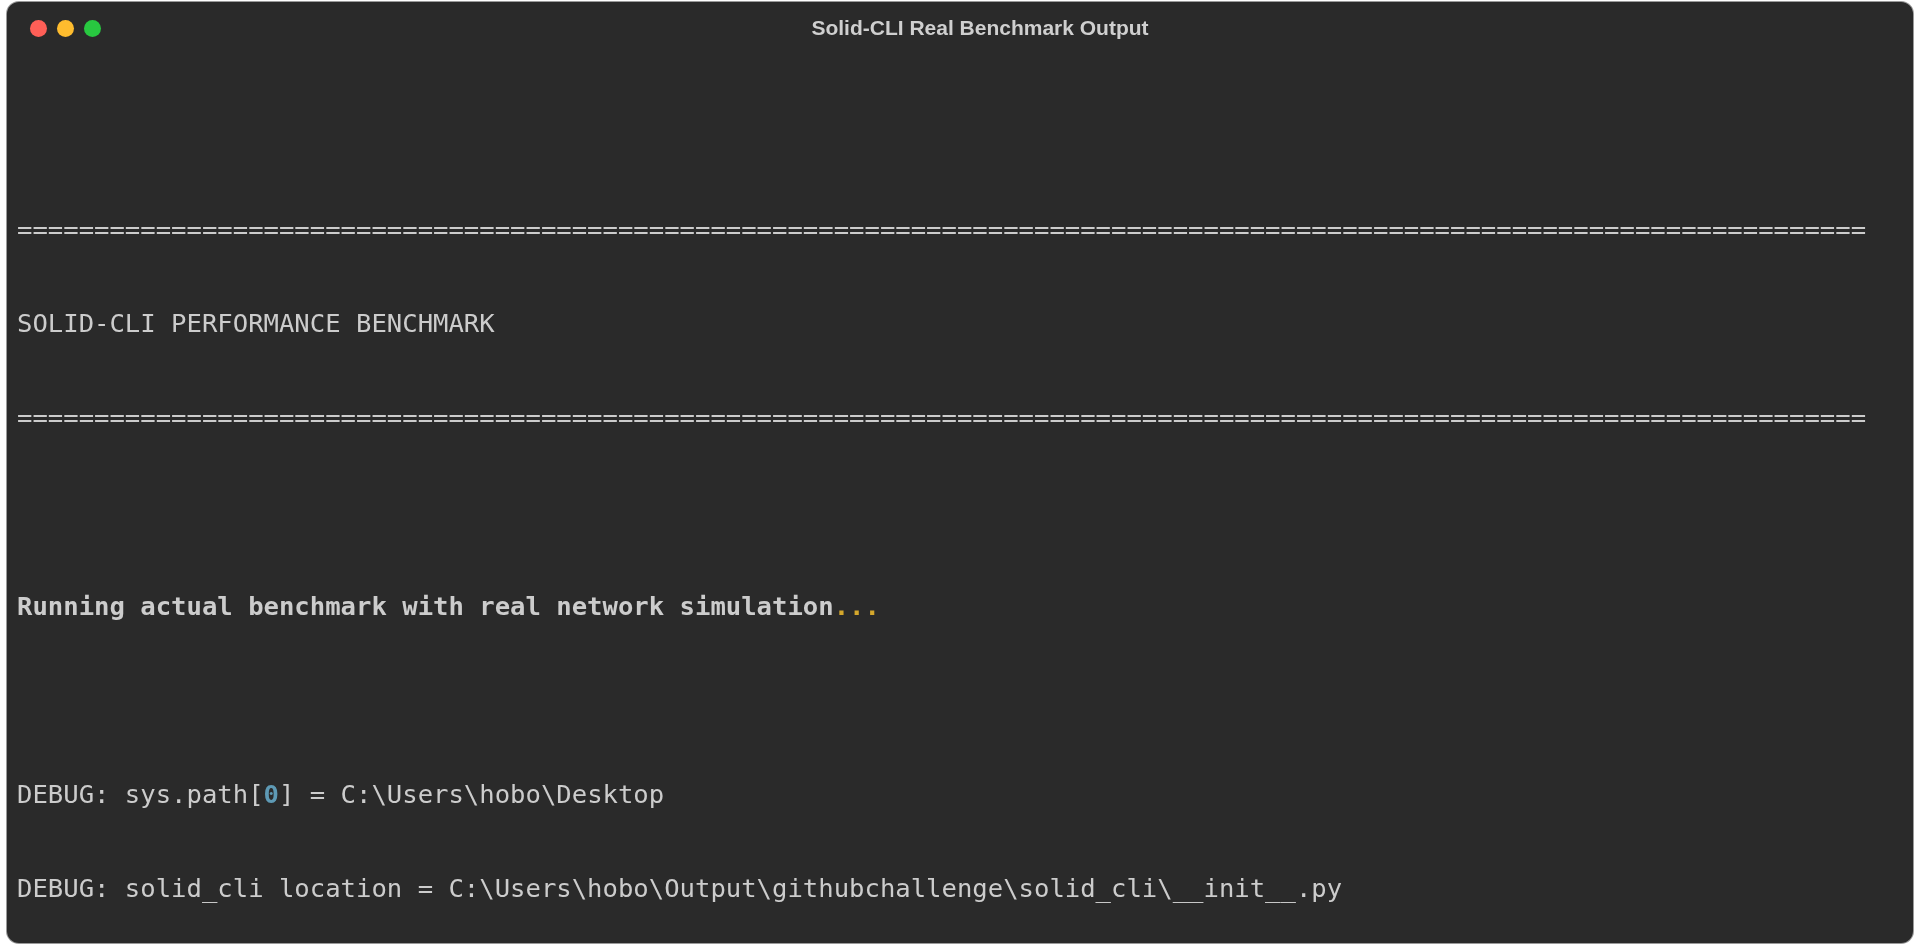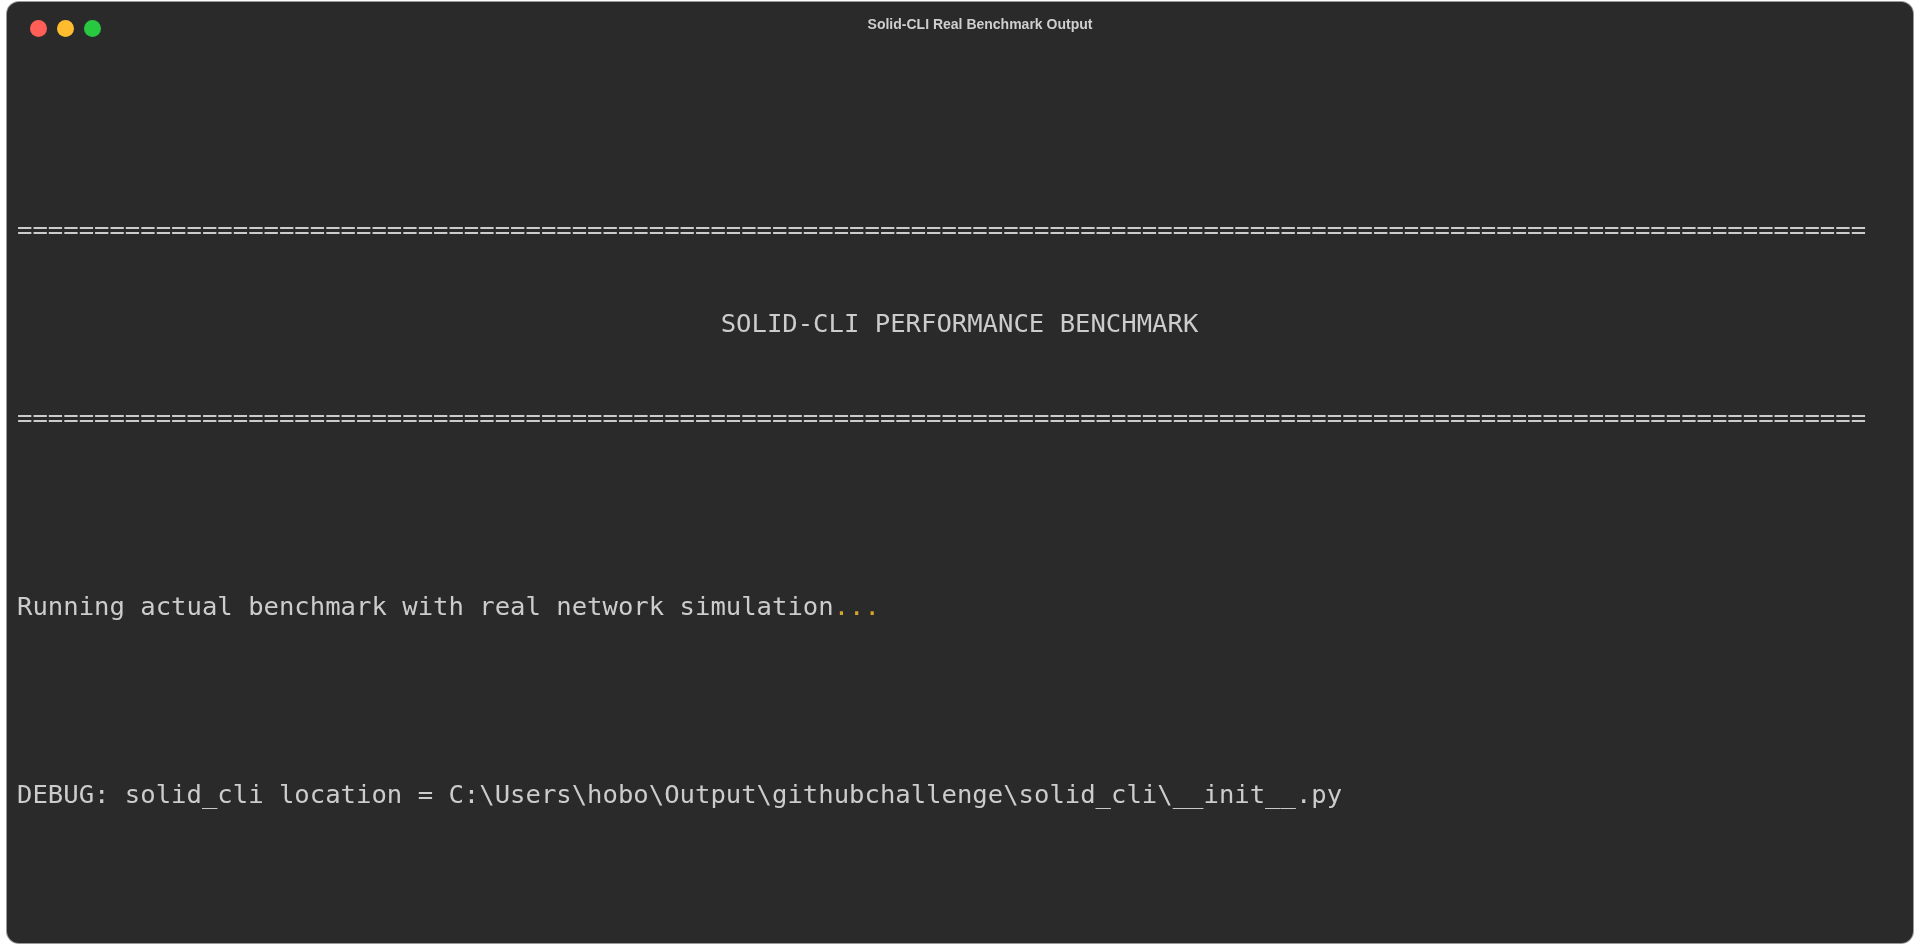--- a/index.html
+++ b/index.html
@@ -42,40 +42,40 @@
   .dot.yellow { background: #febc2e; }
   .dot.green { background: #28c840; }
   .title {
     position: absolute;
     left: 0;
     right: 0;
     top: 14px;
     text-align: center;
     font-family: "Liberation Sans", sans-serif;
     font-weight: bold;
-    font-size: 14px;
+    font-size: 21px;
     color: #cfcfcf;
     margin-left: 40px;
   }
   .terminal {
     position: absolute;
     left: 10px;
     top: 55px;
     right: 0;
     font-family: "DejaVu Sans Mono", monospace;
     font-size: 25.6px;
     line-height: 31.4px;
     color: #cccccc;
     white-space: pre;
     letter-spacing: 0px;
   }
   .line { height: 31.4px; }
-  .center { text-align: center; width: 1885px; }
+  .center { text-align: left; width: 1885px; }
   .rule { letter-spacing: 0; overflow: hidden; width: 1890px; }
-  .bold { font-weight: normal; }
+  .bold { font-weight: bold; }
   .num { color: #5e9ab5; font-weight: bold; }
   .dots { color: #d4a72c; }
 </style>
 </head>
 <body>
 
 <div class="window">
   <div class="titlebar">
     <div class="traffic">
       <span class="dot red"></span>
@@ -86,20 +86,21 @@
   </div>
 
   <div class="terminal">
     <div class="line"></div>
     <div class="line rule">========================================================================================================================</div>
     <div class="line center">SOLID-CLI PERFORMANCE BENCHMARK</div>
     <div class="line rule">========================================================================================================================</div>
     <div class="line"></div>
     <div class="line bold"><span>Running actual benchmark with real network simulation</span><span class="dots">...</span></div>
     <div class="line"></div>
+    <div class="line"><span>DEBUG: sys.path[</span><span class="num">0</span><span>] = C:\Users\hobo\Desktop</span></div>
     <div class="line">DEBUG: solid_cli location = C:\Users\hobo\Output\githubchallenge\solid_cli\__init__.py</div>
     
     
     
     
     
     
     
     
     

